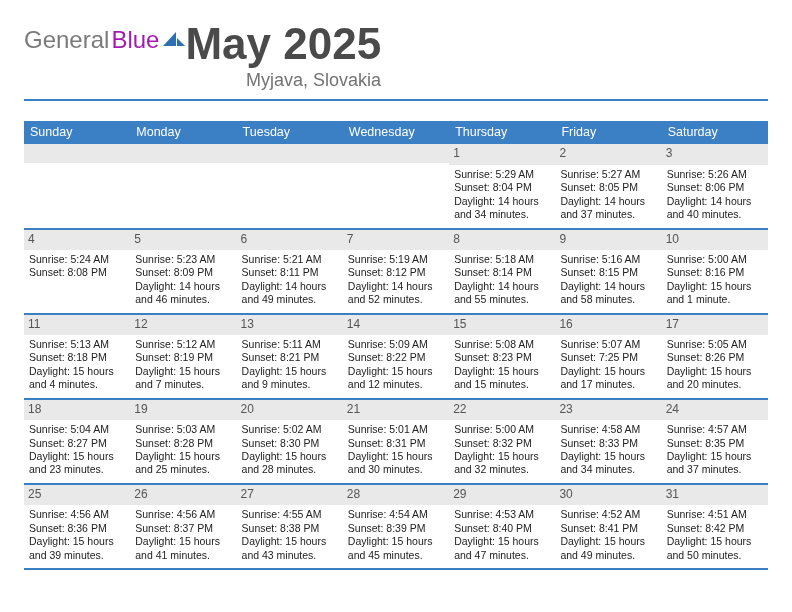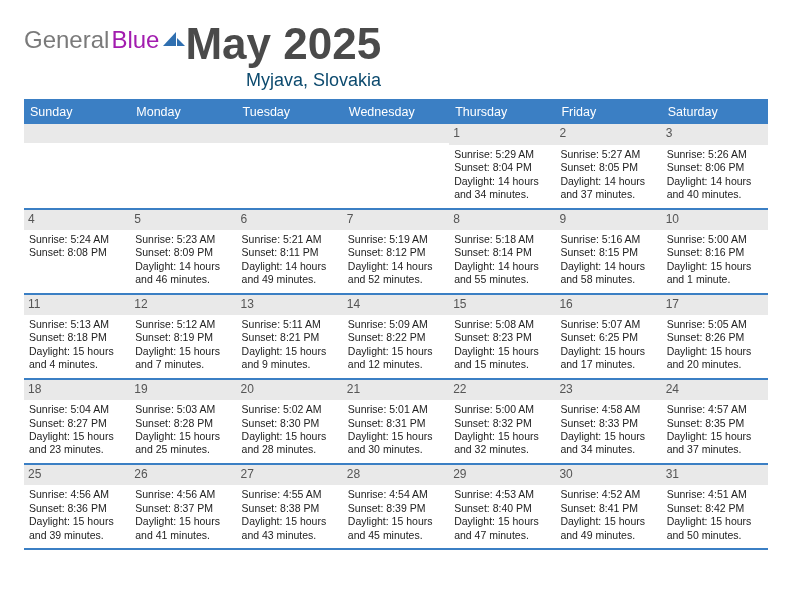--- a/index.html
+++ b/index.html
@@ -42,29 +42,30 @@
     text-align: right;
   }
   .month-title {
     font-size: 44px;
     color: #4a4a4a;
     font-weight: 700;
     line-height: 1.1;
   }
   .location {
     font-size: 18px;
-    color: #0c4a6e;
+    color: #737373;
     margin-top: 2px;
   }
   .cal-wrap {
     border-top: 2px solid #3b7fc4;
   }
   .dow-row {
     display: flex;
     background: #3b7fc4;
+    margin-top: 20px;
   }
   .dow-cell {
     flex: 1 1 0;
     color: #ffffff;
     font-size: 12.5px;
     padding: 4px 6px 5px 6px;
   }
   .week-row {
     display: flex;
     border-bottom: 2px solid #3b7fc4;
@@ -259,21 +260,21 @@
             <div class="day-body">
               <div>Sunrise: 5:08 AM</div>
               <div>Sunset: 8:23 PM</div>
               <div>Daylight: 15 hours and 15 minutes.</div>
             </div>
           </div>
           <div class="day-cell">
             <div class="day-num">16</div>
             <div class="day-body">
               <div>Sunrise: 5:07 AM</div>
-              <div>Sunset: 6:25 PM</div>
+              <div>Sunset: 7:25 PM</div>
               <div>Daylight: 15 hours and 17 minutes.</div>
             </div>
           </div>
           <div class="day-cell">
             <div class="day-num">17</div>
             <div class="day-body">
               <div>Sunrise: 5:05 AM</div>
               <div>Sunset: 8:26 PM</div>
               <div>Daylight: 15 hours and 20 minutes.</div>
             </div>

